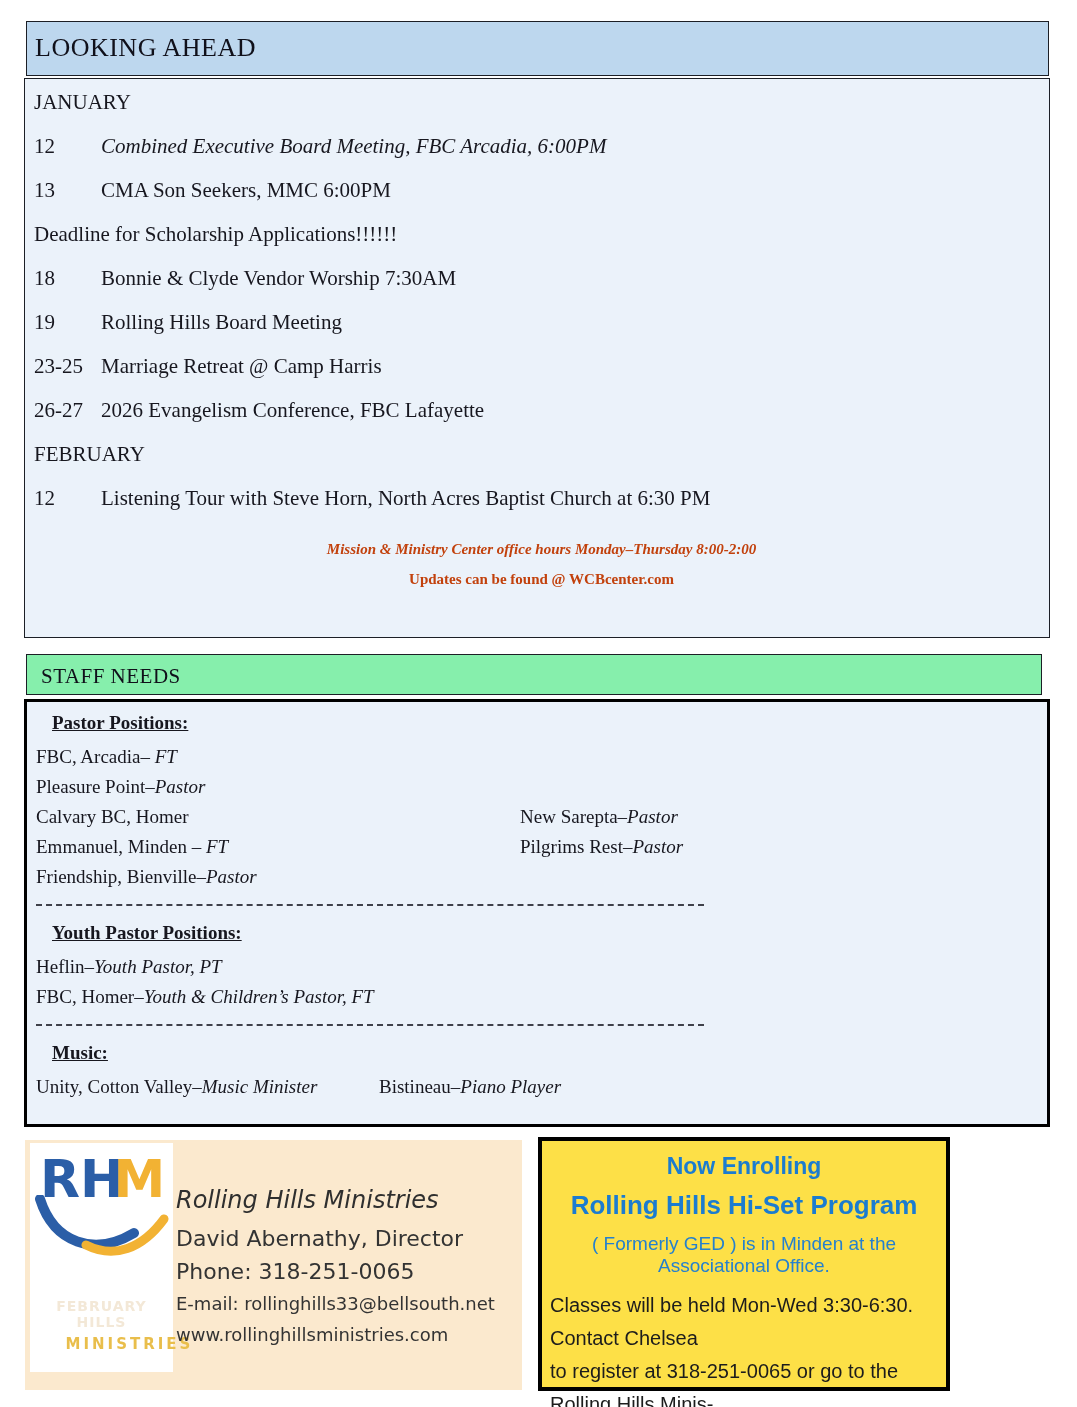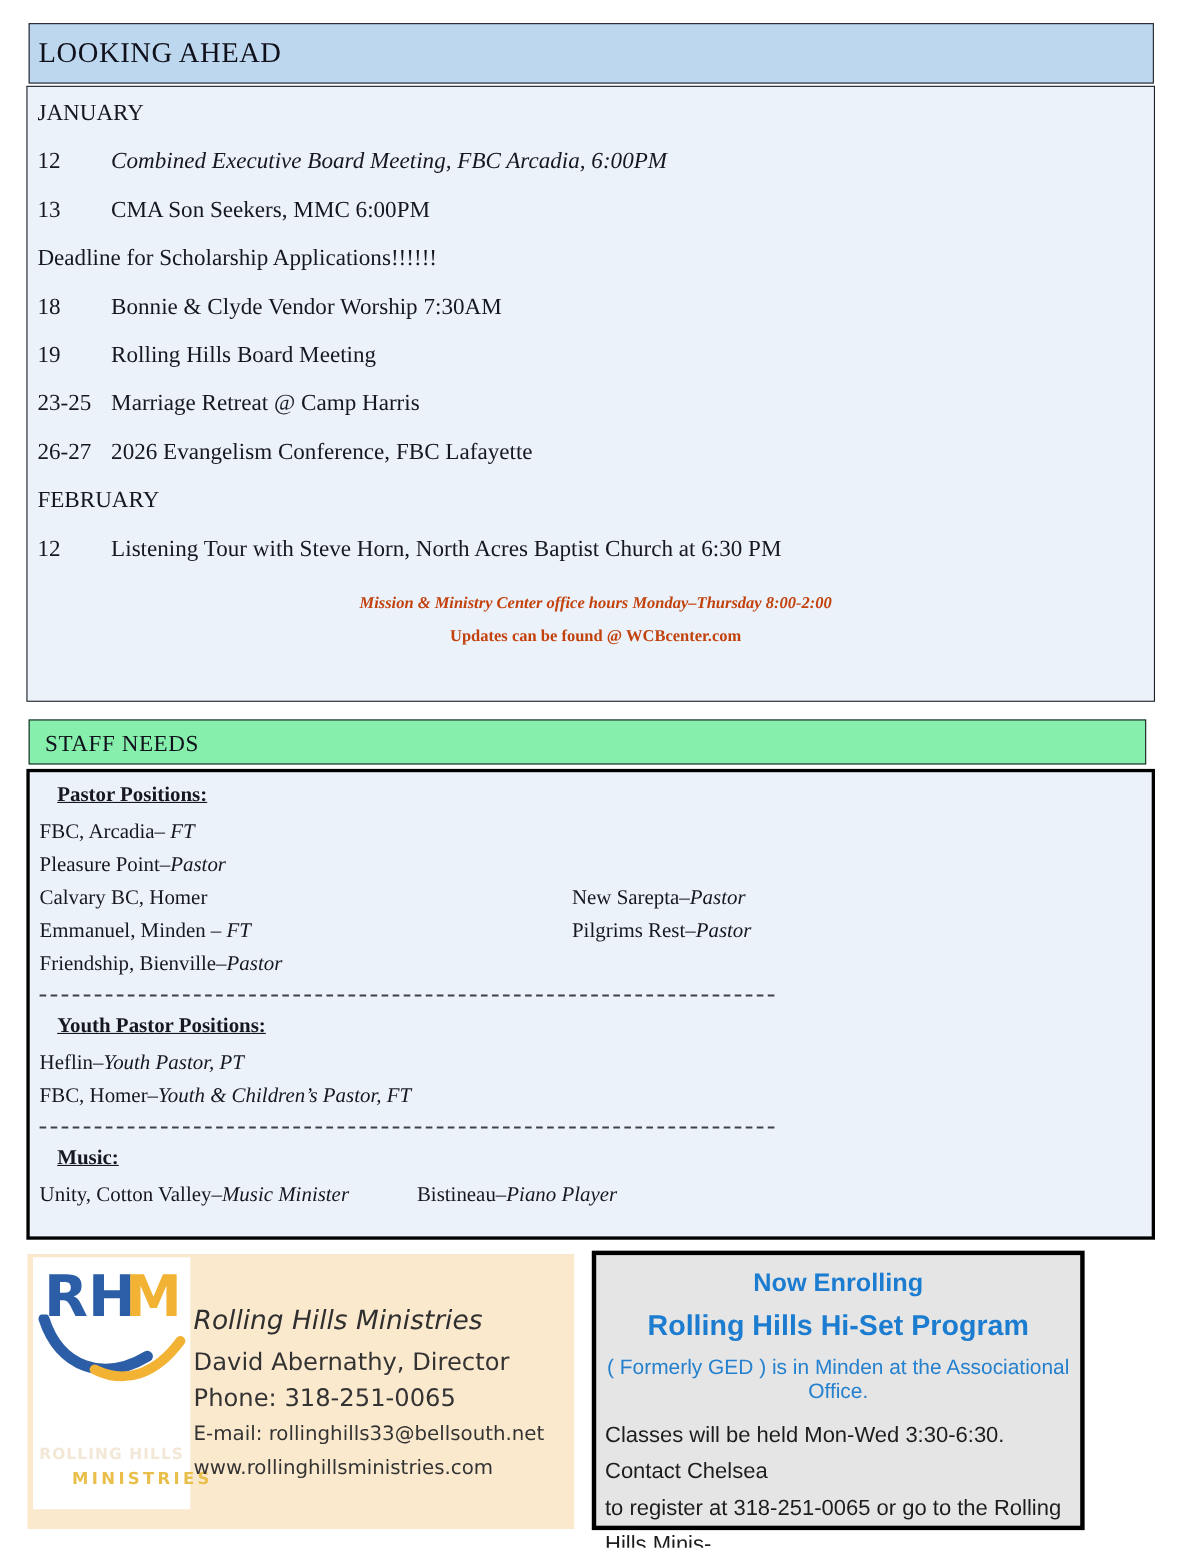--- a/index.html
+++ b/index.html
@@ -82,21 +82,21 @@
     position:absolute;bottom:19px;left:0;width:100%;text-align:center;
     color:#E9BE4B;font-size:15px;font-weight:bold;letter-spacing:3px;margin-left:28px;
   }
   .card .info{position:absolute;left:151px;top:46px;}
   .card .org{font-style:italic;font-size:24px;margin-bottom:8px;color:#2f2f2f;}
   .card .line{font-size:22px;line-height:33px;}
   .card .small{font-size:18px;line-height:31px;}
 
   
   .enroll{
-    left:538px;top:1137px;width:448px;height:254px;background:#e5e5e5;
+    left:538px;top:1137px;width:412px;height:254px;background:#fde047;
     border:4px solid #000;font-family:"Liberation Sans","DejaVu Sans",sans-serif;
     text-align:center;
   }
   .enroll .t1{color:#1B7CD0;font-weight:bold;font-size:23px;margin-top:12px;}
   .enroll .t2{color:#1B7CD0;font-weight:bold;font-size:26px;margin-top:10px;}
   .enroll .sub{color:#2580CE;font-size:19px;margin-top:12px;}
   .enroll .body{
     text-align:left;font-size:20px;line-height:33px;color:#1c1c1c;
     margin:12px 6px 0 8px;
   }
@@ -203,21 +203,21 @@
 
 <div class="panel card">
   <div class="logo">
     <div class="letters">
       <span class="rh">RH</span><span class="m">M</span>
     </div>
     <svg width="138" height="72" viewBox="0 0 138 72">
       <path d="M8,4 C22,48 62,62 102,38" stroke="#2B5EA7" stroke-width="10" fill="none" stroke-linecap="round"></path>
       <path d="M54,50 C82,64 110,54 132,24" stroke="#F2B233" stroke-width="9" fill="none" stroke-linecap="round"></path>
     </svg>
-    <div class="watermark">ROLLING HILLS</div>
+    <div class="watermark">FEBRUARY HILLS</div>
     <div class="ministries">MINISTRIES</div>
   </div>
   <div class="info">
     <div class="org">Rolling Hills Ministries</div>
     <div class="line">David Abernathy, Director</div>
     <div class="line">Phone: 318-251-0065</div>
     <div class="small">E-mail: rollinghills33@bellsouth.net</div>
     <div class="small">www.rollinghillsministries.com</div>
   </div>
 </div>

